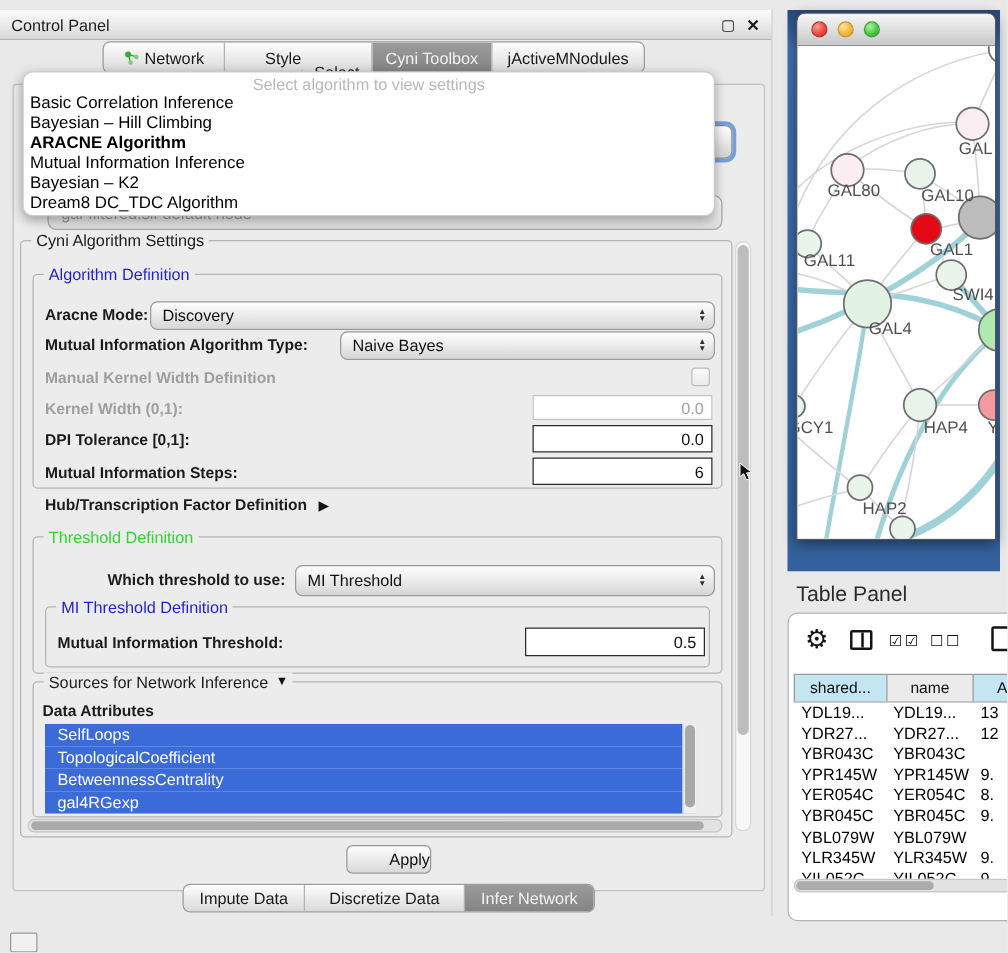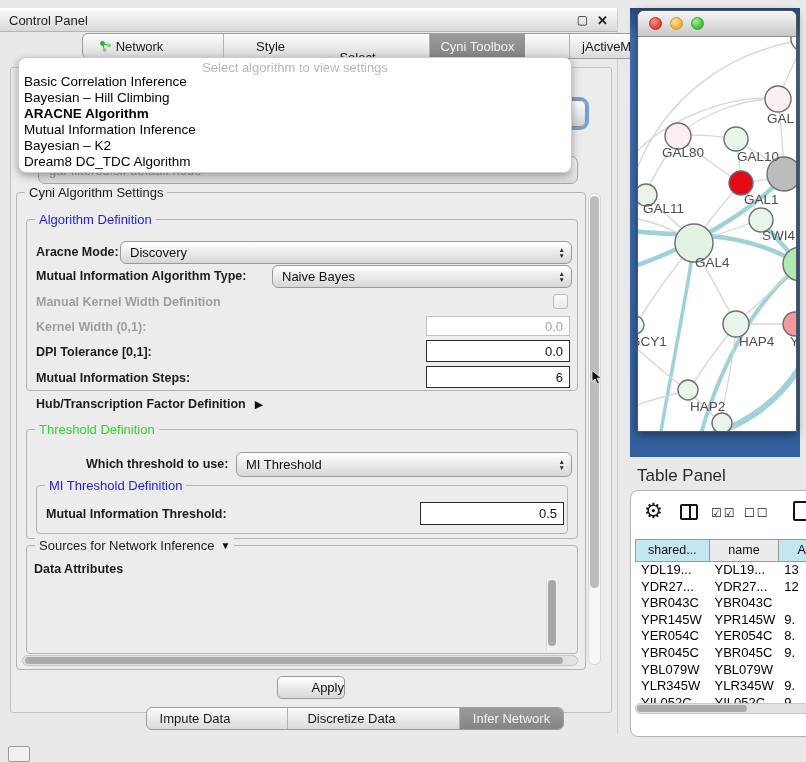--- a/index.html
+++ b/index.html
@@ -11,21 +11,21 @@
   .app{position:relative;width:806px;height:762px;background:#e9e9e9;overflow:hidden;}
   .abs{position:absolute;}
 
   
   .cp{position:absolute;left:0;top:8px;width:618px;height:725px;background:#e9e9e9;border-right:1px solid #cfcfcf;}
   .cp-titlebar{height:24px;background:linear-gradient(#fbfbfb,#d8d8d8);border-top:1px solid #ffffff;border-bottom:1px solid #b5b5b5;display:flex;align-items:center;padding:0 9px;}
   .cp-title{font-size:13px;color:#1d1d1d;flex:1;}
   .win-ico{font-size:12px;color:#1d1d1d;margin-left:9px;cursor:default;}
   .win-ico.close{font-weight:bold;font-size:13px;}
 
-  .seg{display:flex;border:1px solid #9d9d9d;border-radius:6px;overflow:hidden;background:linear-gradient(#fdfdfd,#dadada);gap:44px;}
+  .seg{display:flex;border:1px solid #9d9d9d;border-radius:6px;overflow:hidden;background:linear-gradient(#fdfdfd,#dadada);}
   .seg-item{display:flex;align-items:center;justify-content:center;font-size:13px;color:#1a1a1a;border-left:1px solid #b2b2b2;gap:4px;}
   .seg-item:first-child{border-left:none;}
   .seg-item.sel{background:linear-gradient(#9b9b9b,#848484);color:#f2f2f2;}
   .net-ico{flex:0 0 auto;}
 
   .inner-panel{position:absolute;left:10px;top:59px;width:602px;height:646px;background:#ececec;border:1px solid #c2c2c2;border-radius:3px;}
 
   
   .overlay{position:absolute;left:18px;top:57px;width:554px;height:116px;background:#ffffff;border:1px solid #cccccc;border-radius:8px;box-shadow:0 3px 9px rgba(0,0,0,.35);z-index:40;padding-top:2px;}
   .dd-hint{text-align:center;font-size:13px;color:#b8b8b8;height:14px;}
@@ -209,20 +209,26 @@
   <span class="flabel abs" style="left:46px;top:507px;">Mutual Information Threshold:</span>
   <input class="num-input abs" style="left: 420px; top: 502px; width: 144px; height: 23px;" readonly="" value="0.5">
 
   <div class="grp" style="left:26px;top:545px;width:552px;height:109px;">
     <span class="grp-title" style="display:flex;align-items:center;">
       <span>Sources for Network Inference</span>
       <span class="src-arrow">▼</span>
     </span>
   </div>
   <span class="flabel abs" style="left:34px;top:562px;">Data Attributes</span>
+  <div id="attr-list" class="attr-list" style="left:36px;top:579px;width:521px;height:72px;">
+      <div class="attr-item">SelfLoops</div>
+      <div class="attr-item">TopologicalCoefficient</div>
+      <div class="attr-item">BetweennessCentrality</div>
+      <div class="attr-item">gal4RGexp</div>
+    </div>
   <div class="list-vscroll" style="left:546px;top:579px;height:72px;">
       <div class="thumb"></div>
     </div>
 
   <div class="hscroll" style="left:22px;top:655px;width:556px;">
       <div class="thumb" style="left:2px;width:538px;"></div>
     </div>
   <div class="vscroll" style="left:588px;top:193px;height:472px;">
       <div class="thumb" style="height:392px;"></div>
     </div>

